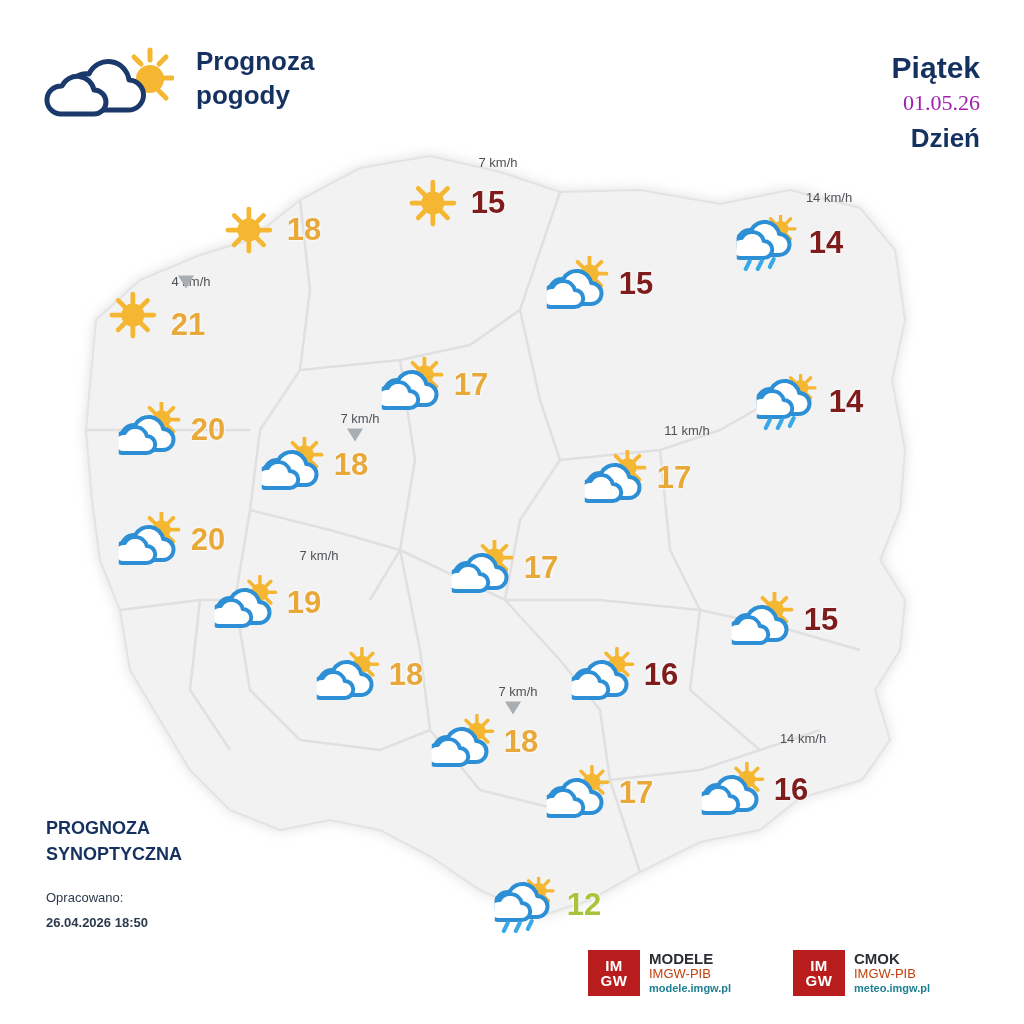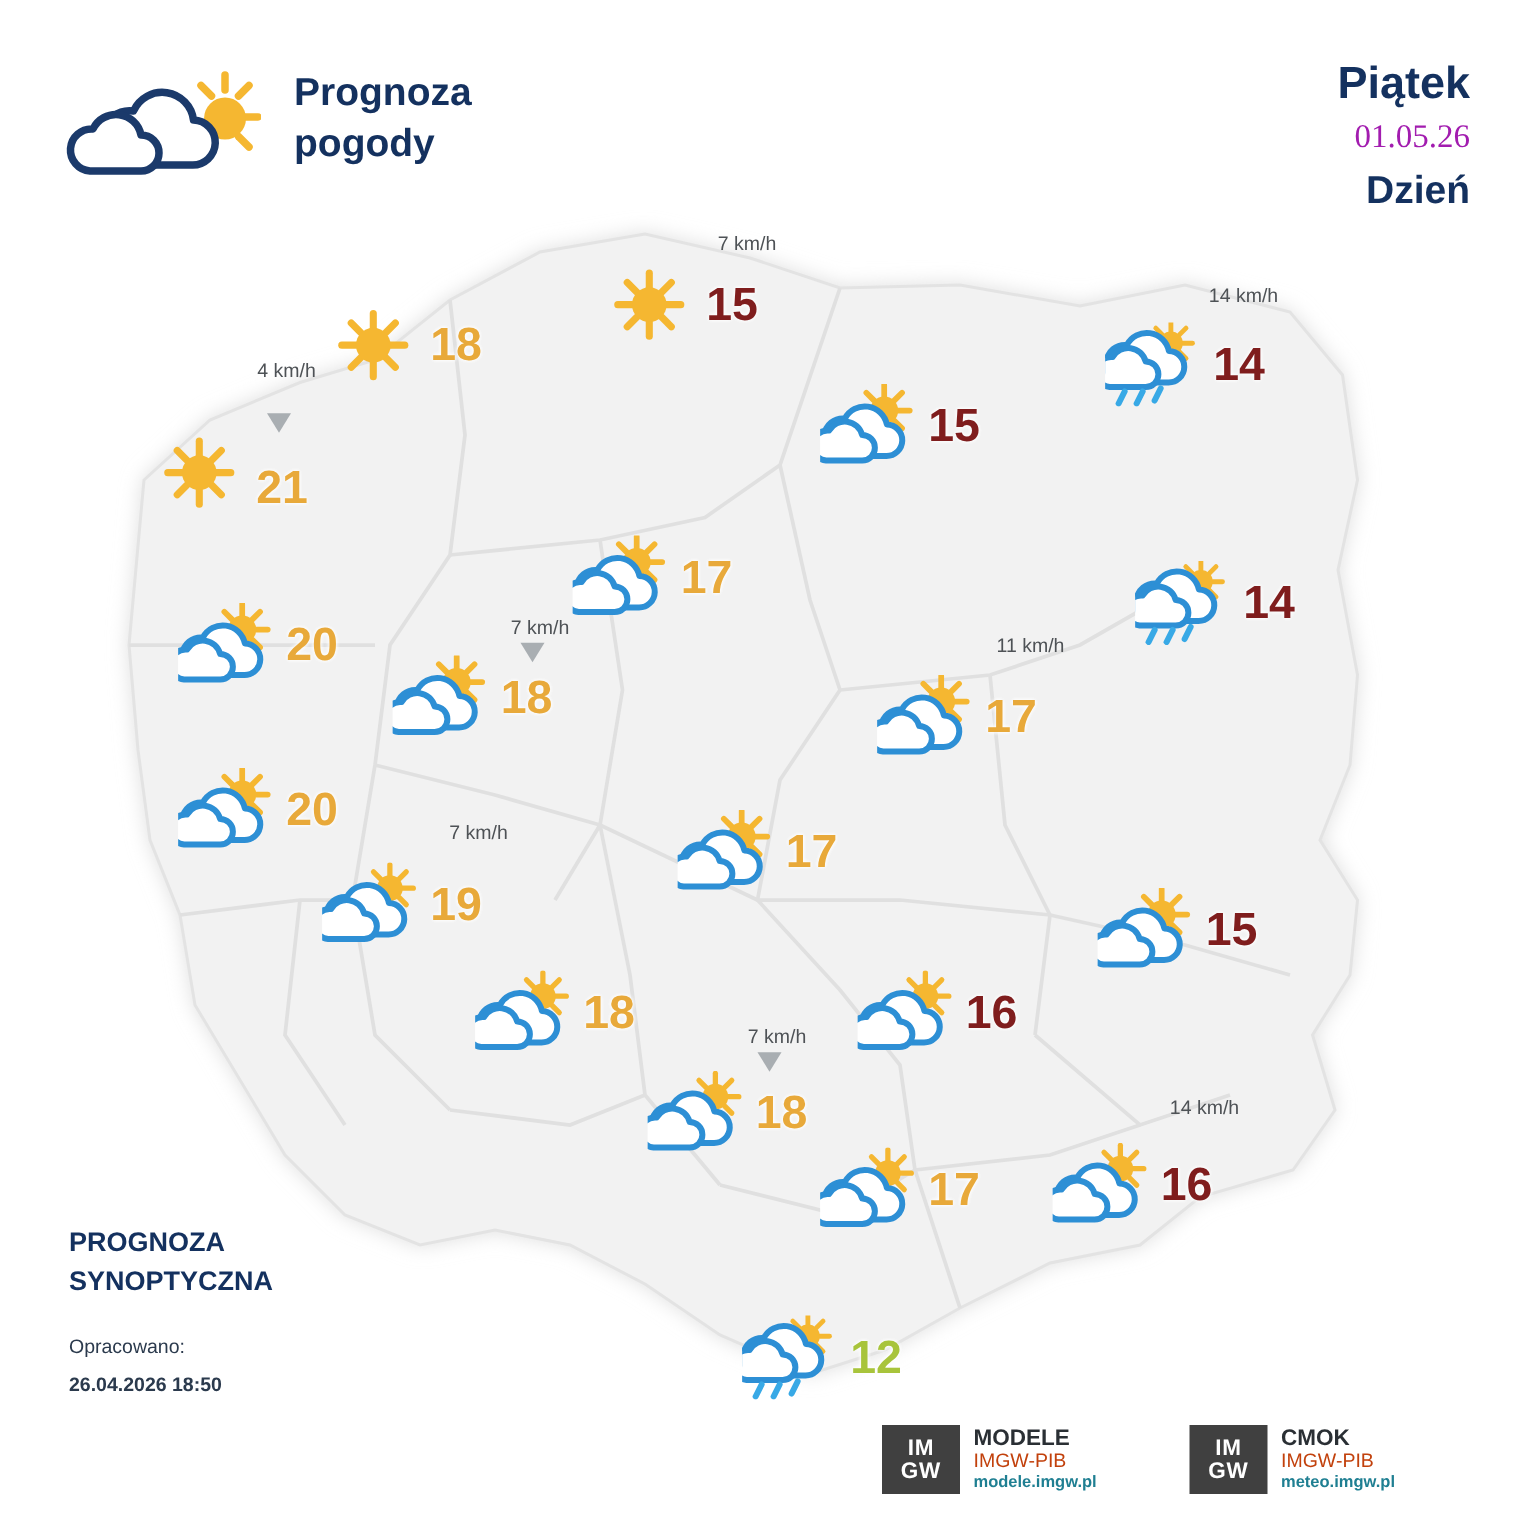--- a/index.html
+++ b/index.html
@@ -31,21 +31,21 @@
     width: 260px;
     font-size: 26px;
     font-weight: bold;
     line-height: 34px;
     color: #14315f;
     white-space: pre-line;
   }
   #header-right {
     position: absolute;
     right: 44px;
-    top: 38px;
+    top: 50px;
     text-align: right;
     width: 360px;
   }
   #header-right .day-name {
     font-size: 30px;
     font-weight: bold;
     color: #14315f;
     line-height: 36px;
   }
   #header-right .date {
@@ -147,21 +147,21 @@
 
   .badge {
     position: absolute;
     display: flex;
     align-items: center;
     top: 950px;
   }
   .badge .mark {
     width: 52px;
     height: 46px;
-    background: #404040;
+    background: #b91c1c;
     color: #fff;
     font-size: 15px;
     font-weight: bold;
     line-height: 15px;
     display: flex;
     flex-direction: column;
     align-items: center;
     justify-content: center;
     font-family: "Liberation Sans", sans-serif;
     letter-spacing: .5px;
@@ -696,21 +696,21 @@
         <line x1="25" y1="46" x2="21" y2="54"></line>
         <line x1="37" y1="44" x2="33" y2="52"></line>
       </g>
     </svg></div>
         <div class="temp cool">12</div>
       </div>
     </div>
   <div id="winds-layer">
       <div class="wind" style="left: 498px; top: 32px;">7 km/h</div>
       <div class="wind" style="left: 829px; top: 67px;">14 km/h</div>
-      <div class="wind" style="left: 191px; top: 117px;">4 km/h</div>
+      <div class="wind" style="left: 191px; top: 151px;">4 km/h</div>
       <div class="wind-arrow" style="left: 186px; top: 152px;"></div>
       <div class="wind" style="left: 687px; top: 300px;">11 km/h</div>
       <div class="wind" style="left: 360px; top: 288px;">7 km/h</div>
       <div class="wind-arrow" style="left: 355px; top: 305px;"></div>
       <div class="wind" style="left: 319px; top: 425px;">7 km/h</div>
       <div class="wind" style="left: 518px; top: 561px;">7 km/h</div>
       <div class="wind-arrow" style="left: 513px; top: 578px;"></div>
       <div class="wind" style="left: 803px; top: 608px;">14 km/h</div>
     </div>
 </div>

